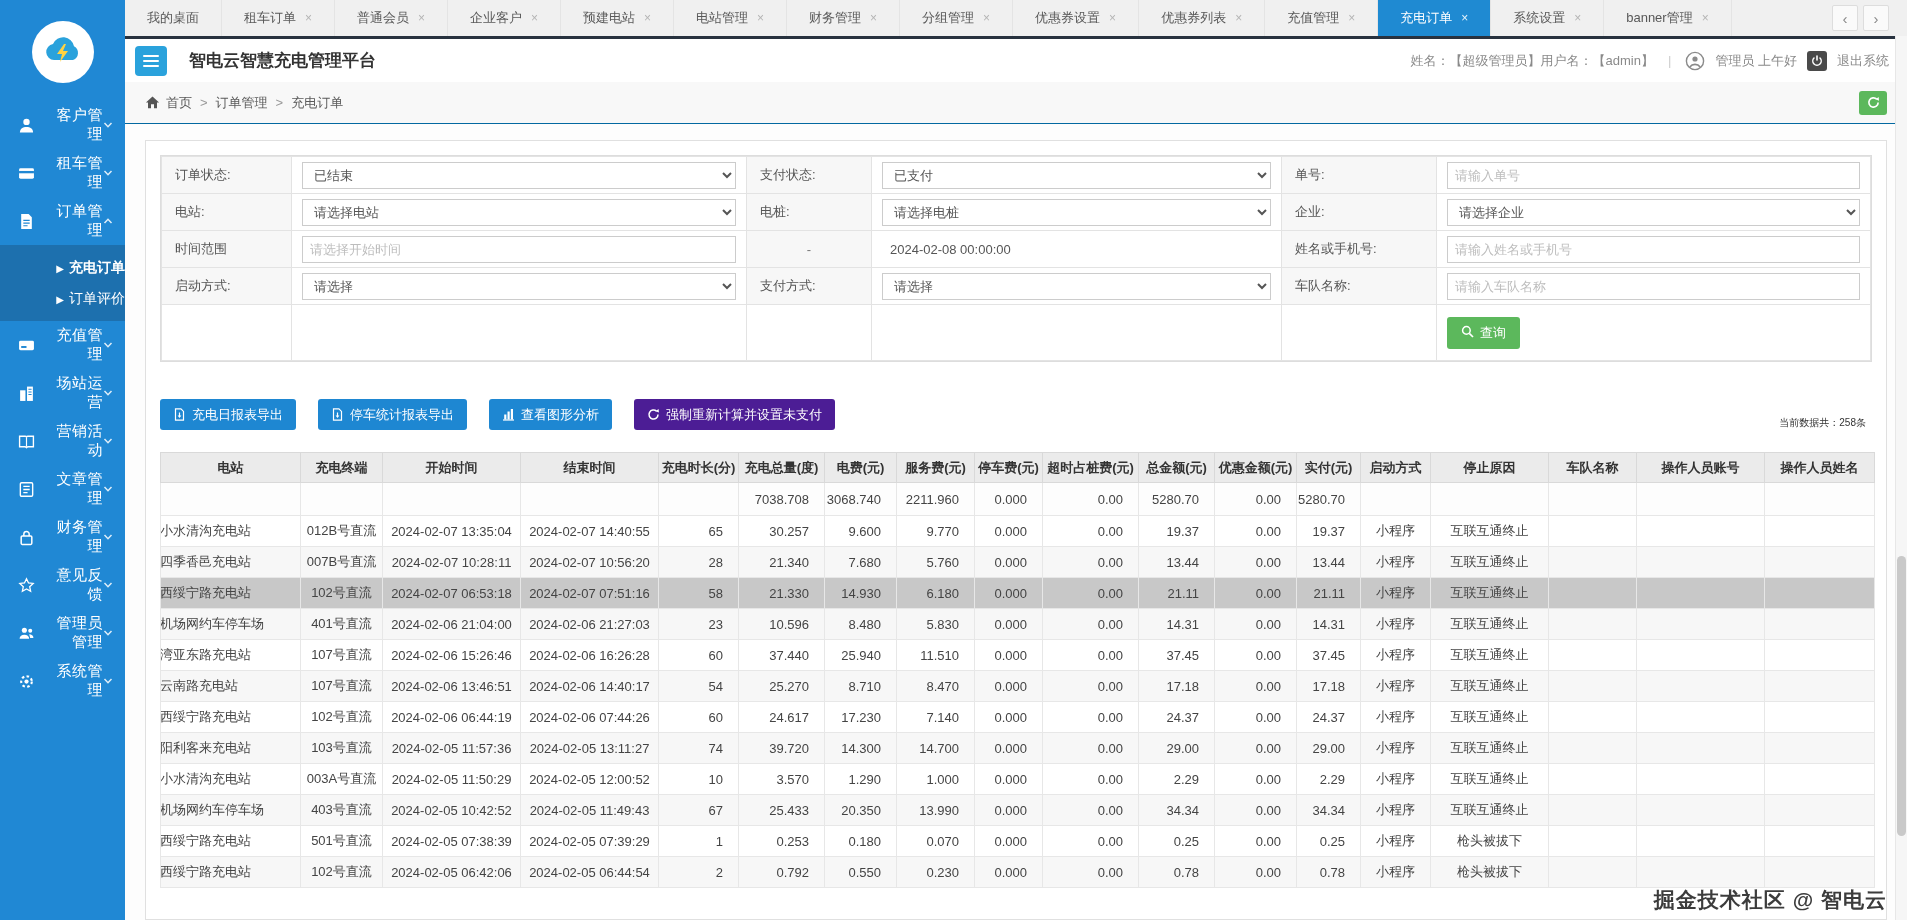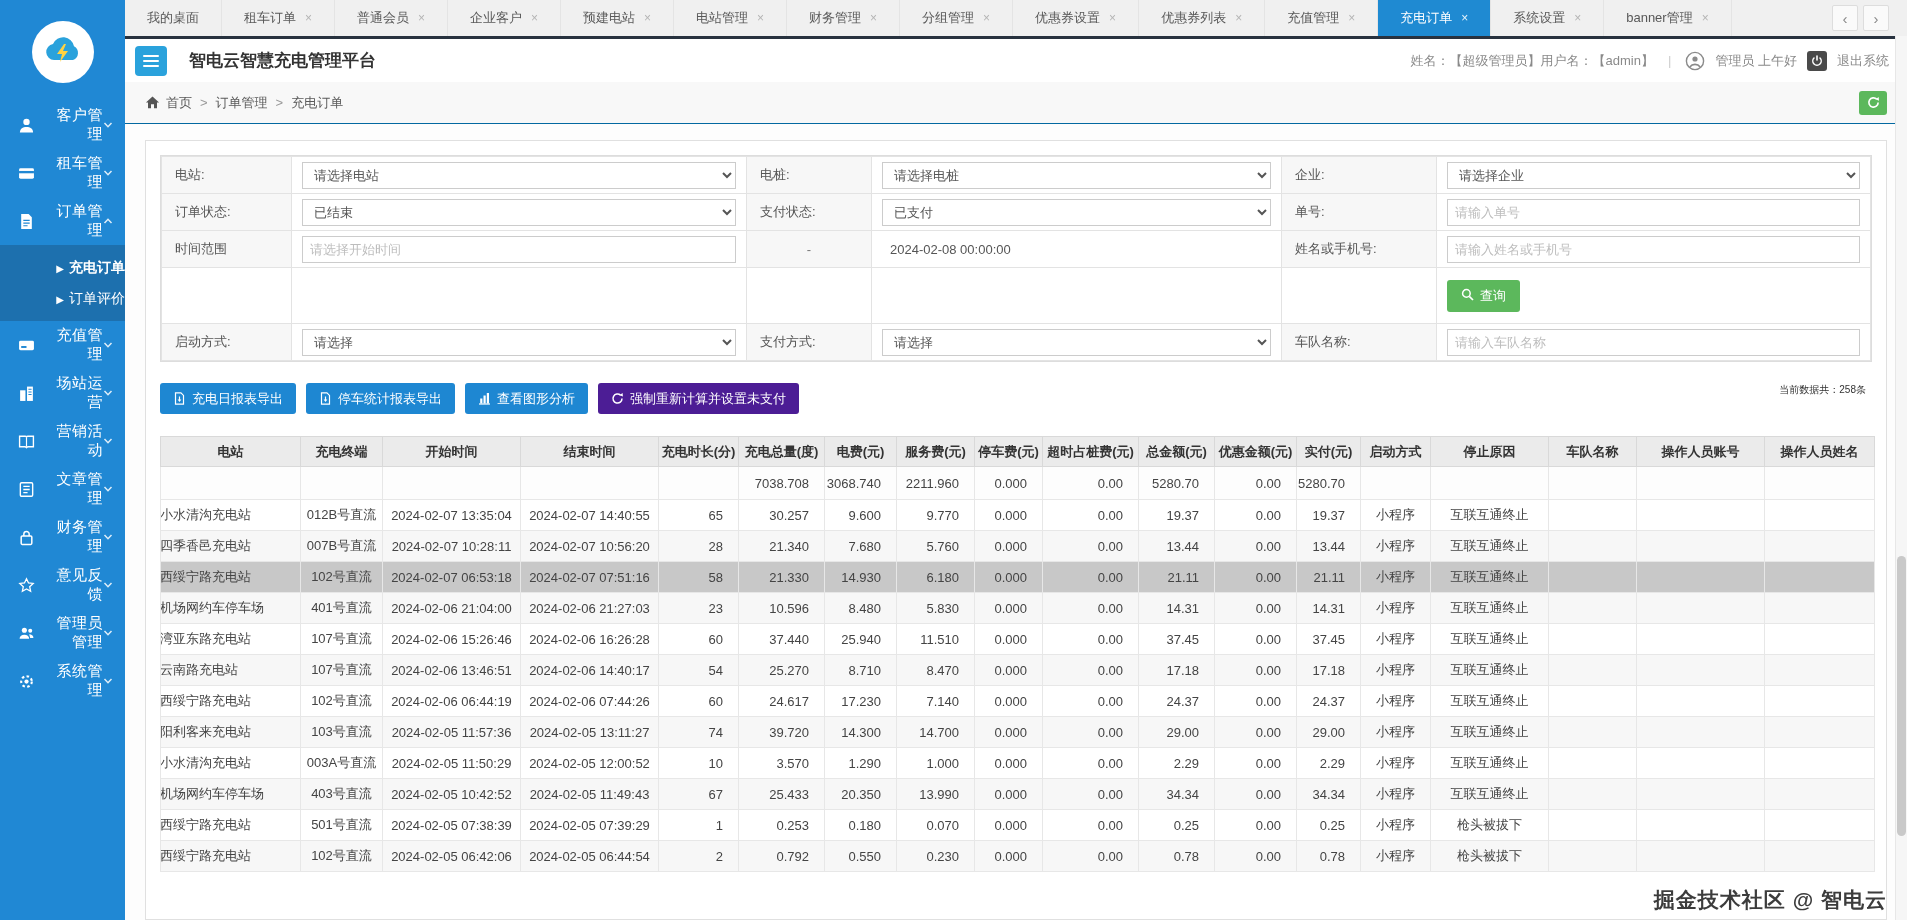--- a/index.html
+++ b/index.html
@@ -79,21 +79,21 @@
   .qtable select, .qtable input { width:100%; height:27px; border:1px solid #ccc; background:#fff;
     font-size:13px; color:#555; padding:0 7px; font-family:inherit; }
   .qtable input::placeholder { color:#bdbdbd; }
   .qtable .qtext { padding-left:8px; color:#555; }
   .qtable td.qfoot { height:56px; border:1px solid #e3e3e3; background:#fff; }
   .search-btn { background:#5cb85c; color:#fff; border:none; border-radius:3px; height:32px; padding:0 14px;
     font-size:13px; cursor:pointer; display:inline-flex; align-items:center; gap:6px; margin-left:10px; font-family:inherit;}
   .search-btn svg { width:13px; height:13px; }
 
   
-  .actions { display:flex; align-items:flex-start; margin-top:21px; }
+  .actions { display:flex; align-items:flex-end; margin-top:37px;gap:12px; }
   .act-btn { border:none; border-radius:3px; color:#fff; font-size:13px; height:31px; padding:0 13px;
     margin-right:10px; cursor:pointer; display:inline-flex; align-items:center; gap:6px; font-family:inherit; }
   .act-btn.blue { background:#1e87d2; }
   .act-btn.red { background:#4c1d95; }
   .act-btn svg { width:13px; height:13px; display:block; }
   .count-text { margin-left:auto; font-size:10px; color:#333; padding-right:6px; }
 
   
   table.dtable { width:100%; border-collapse:collapse; table-layout:fixed; margin-top:22px; }
   .dtable th { background:#ebebeb; border:1px solid #d9d9d9; height:30px; font-size:13px; color:#333;
@@ -406,66 +406,66 @@
             <colgroup>
               <col style="width:130px">
                 <col style="width:455px">
                 <col style="width:125px">
               <col style="width:410px">
                 <col style="width:155px">
                 <col>
             </colgroup>
             <tbody id="qbody">
                 <tr>
+                  <td class="qlabel">订单状态:</td>
+                  <td class="qctrl"><select><option>已结束</option></select></td>
+                  <td class="qlabel">支付状态:</td>
+                  <td class="qctrl"><select><option>已支付</option></select></td>
+                  <td class="qlabel">单号:</td>
+                  <td class="qctrl"><input placeholder="请输入单号" style=""></td>
+                </tr>
+                <tr>
                   <td class="qlabel">电站:</td>
                   <td class="qctrl"><select><option>请选择电站</option></select></td>
                   <td class="qlabel">电桩:</td>
                   <td class="qctrl"><select><option>请选择电桩</option></select></td>
                   <td class="qlabel">企业:</td>
                   <td class="qctrl"><select><option>请选择企业</option></select></td>
-                </tr>
-                <tr>
-                  <td class="qlabel">订单状态:</td>
-                  <td class="qctrl"><select><option>已结束</option></select></td>
-                  <td class="qlabel">支付状态:</td>
-                  <td class="qctrl"><select><option>已支付</option></select></td>
-                  <td class="qlabel">单号:</td>
-                  <td class="qctrl"><input placeholder="请输入单号" style=""></td>
                 </tr>
                 <tr>
                   <td class="qlabel">时间范围</td>
                   <td class="qctrl"><input placeholder="请选择开始时间" style=""></td>
                   <td class="qlabel dash">-</td>
                   <td class="qctrl">
                     <div class="qtext">2024-02-08 00:00:00</div>
                   </td>
                   <td class="qlabel">姓名或手机号:</td>
                   <td class="qctrl"><input placeholder="请输入姓名或手机号" style=""></td>
+                </tr>
+                <tr>
+                  <td class="qlabel">启动方式:</td>
+                  <td class="qctrl"><select><option>请选择</option></select></td>
+                  <td class="qlabel">支付方式:</td>
+                  <td class="qctrl"><select><option>请选择</option></select></td>
+                  <td class="qlabel">车队名称:</td>
+                  <td class="qctrl"><input placeholder="请输入车队名称" style=""></td>
                 </tr>
                 <tr>
                   <td class="qfoot"></td>
                   <td class="qfoot"></td>
                   <td class="qfoot"></td>
                   <td class="qfoot"></td>
                   <td class="qfoot"></td>
                   <td class="qfoot"><button class="search-btn">
                       <span><svg viewBox="0 0 13 13">
                           <circle cx="5.4" cy="5.4" r="3.8" fill="none" stroke="#fff" stroke-width="1.5"></circle>
                           <path d="M8.3 8.3 12 12" stroke="#fff" stroke-width="1.7"></path>
                         </svg></span>
                       <span>查询</span>
                     </button></td>
-                </tr>
-                <tr>
-                  <td class="qlabel">启动方式:</td>
-                  <td class="qctrl"><select><option>请选择</option></select></td>
-                  <td class="qlabel">支付方式:</td>
-                  <td class="qctrl"><select><option>请选择</option></select></td>
-                  <td class="qlabel">车队名称:</td>
-                  <td class="qctrl"><input placeholder="请输入车队名称" style=""></td>
                 </tr>
               </tbody>
           </table>
         </div>
 
         <div class="actions" id="actions">
           <button class="act-btn blue">
               <span>
                 <svg viewBox="0 0 13 13">
                   <path d="M2.5.8h5.4l2.6 2.6v8.8H2.5z" fill="none" stroke="#fff" stroke-width="1.2"></path>

